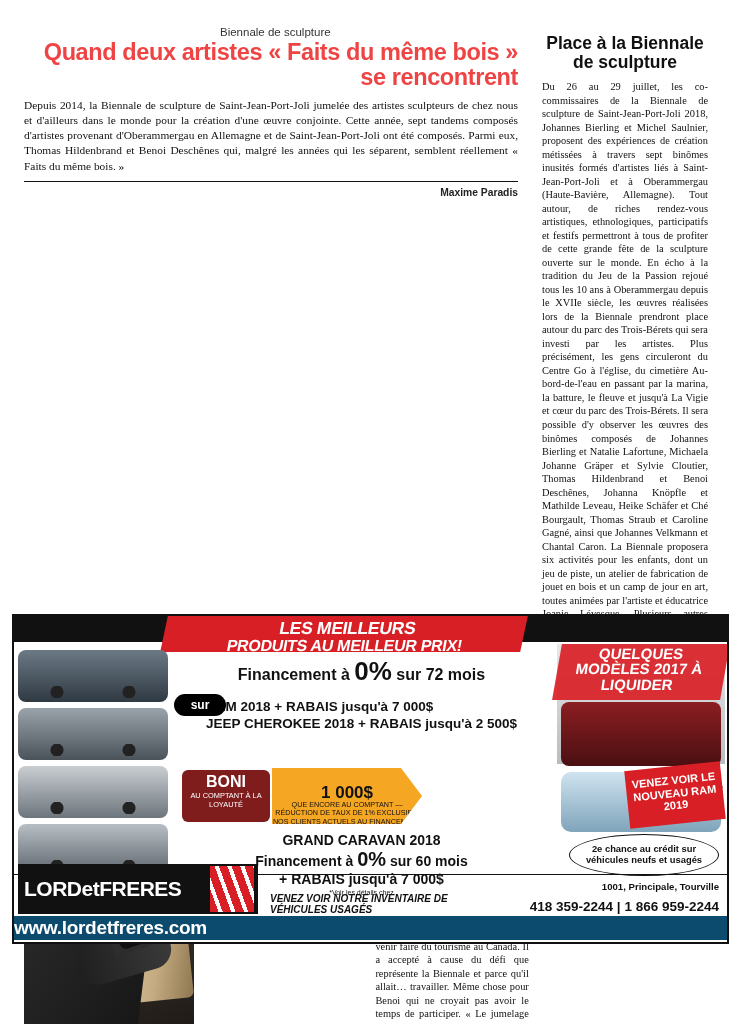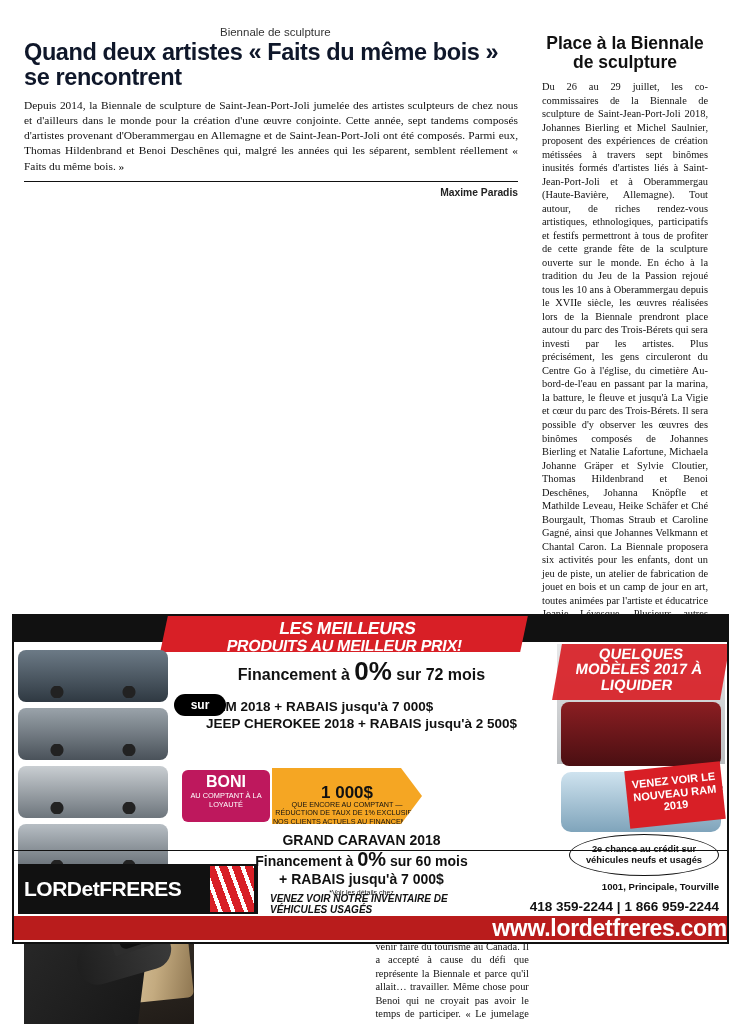--- a/index.html
+++ b/index.html
@@ -17,21 +17,21 @@
   
   .topwrap { display:flex; gap: 14px; }
   .left-head { width: 494px; }
   .kicker {
     font-family:"Liberation Sans", sans-serif;
     font-size: 11.5px; color:#333; margin-left: 196px; margin-bottom: 2px;
   }
   .headline {
     font-family:"Liberation Sans", sans-serif;
     font-weight: 700; font-size: 23.5px; line-height: 1.05;
-    letter-spacing: -0.4px; margin: 0 0 9px 0; color:#0f172a;
+    letter-spacing: -0.4px; margin: 0 0 9px 0; color:#ef4444;text-align:right;
   }
   .standfirst {
     font-family:"Liberation Serif", serif;
     font-size: 11.4px; line-height: 1.32; text-align: justify; color:#111;
   }
   .rule-thin { border-top: 1px solid #111; margin: 7px 0 5px 0; }
   .byline {
     font-family:"Liberation Sans", sans-serif;
     font-size: 10.3px; font-weight:700; text-align: right; color:#222;
     margin-bottom: 4px;
@@ -164,21 +164,21 @@
     font-size: 13.5px; margin: 2px 0 2px 34px; white-space: nowrap;
   }
   .sur {
     position:absolute; left: 2px; top: 38px; width: 52px; height: 22px;
     background:#000000; border-radius: 11px; color:#fff;
     font-family:"Liberation Sans", sans-serif; font-weight:700; font-size:12px;
     text-align:center; line-height:22px;
   }
   .boni {
     position:absolute; left: 168px; top: 154px; width: 88px; height: 52px;
-    background:#be185d; color:#fff; border-radius: 6px;
+    background:#7f1d1d; color:#fff; border-radius: 6px;
     font-family:"Liberation Sans", sans-serif; text-align:center; padding-top:4px;
   }
   .boni .b1 { font-weight:700; font-size: 16px; line-height:1; }
   .boni .b2 { font-size: 7.4px; line-height:1.15; margin-top:2px; }
   .thousand {
     position:absolute; left: 258px; top: 152px; width: 150px; height: 56px;
     background:#f5a623; clip-path: polygon(0 0, 86% 0, 100% 50%, 86% 100%, 0 100%);
     text-align:center; padding-top: 16px;
     font-family:"Liberation Sans", sans-serif;
   }
@@ -199,21 +199,21 @@
   .gc .g2 .pct { font-size: 20px; }
   .gc .g3 { font-size: 14px; }
   .gc .note { font-size: 7px; font-weight:400; margin-top:2px; }
   .chance {
     position:absolute; right: 8px; bottom: 66px; width: 150px; height: 42px;
     border: 1.5px solid #111; border-radius: 50%;
     font-family:"Liberation Sans", sans-serif; font-weight:700; font-size: 9.4px;
     text-align:center; line-height:1.2; padding-top: 8px;
   }
   .ad-bottom {
-    position:absolute; left:0; right:0; bottom: 0; height: 92px; border-top:1px solid #111;
+    position:absolute; left:0; right:0; bottom: 0; height: 68px; border-top:1px solid #111;
   }
   .logo-box {
     position:absolute; left: 4px; bottom: 28px; width: 240px; height: 50px;
     background:#111; color:#fff; display:flex; align-items:center; padding-left:6px;
     font-family:"Liberation Sans", sans-serif; font-weight:700; font-size: 21px;
     letter-spacing:-0.5px;
   }
   .logo-slashes {
     position:absolute; left: 196px; bottom: 30px; width: 44px; height: 46px;
     background: repeating-linear-gradient(70deg,#d81f26 0 8px, #fff 8px 12px);
@@ -231,23 +231,23 @@
   }
   .ad-phone {
     position:absolute; right: 8px; bottom: 28px; width: 260px; text-align:right;
     font-family:"Liberation Sans", sans-serif; font-weight:700; font-size: 13.5px;
   }
   .ad-addr {
     position:absolute; right: 8px; bottom: 50px; width: 260px; text-align:right;
     font-family:"Liberation Sans", sans-serif; font-weight:700; font-size: 9.6px;
   }
   .ad-url {
-    position:absolute; left:0; right:0; bottom: 2px; height: 24px; background:#b91c1c;
-    color:#fff; text-align:right; font-family:"Liberation Sans", sans-serif;
-    font-weight:700; font-size: 23px; letter-spacing: -0.3px; line-height: 24px;
+    position:absolute; left:0; right:0; bottom: 2px; height: 24px; background:#0c4a6e;
+    color:#fff; text-align:left; font-family:"Liberation Sans", sans-serif;
+    font-weight:700; font-size: 19px; letter-spacing: -0.3px; line-height: 24px;
   }
   .ad-credit {
     position:absolute; right: 3px; top: 170px; font-size:6px; color:#444;
     writing-mode: vertical-rl; letter-spacing: .5px;
   }
 
   
   .footer {
     position:absolute; left: 12px; right: 12px; bottom: 14px; height: 20px;
     display:flex; align-items:center; justify-content: space-between;

